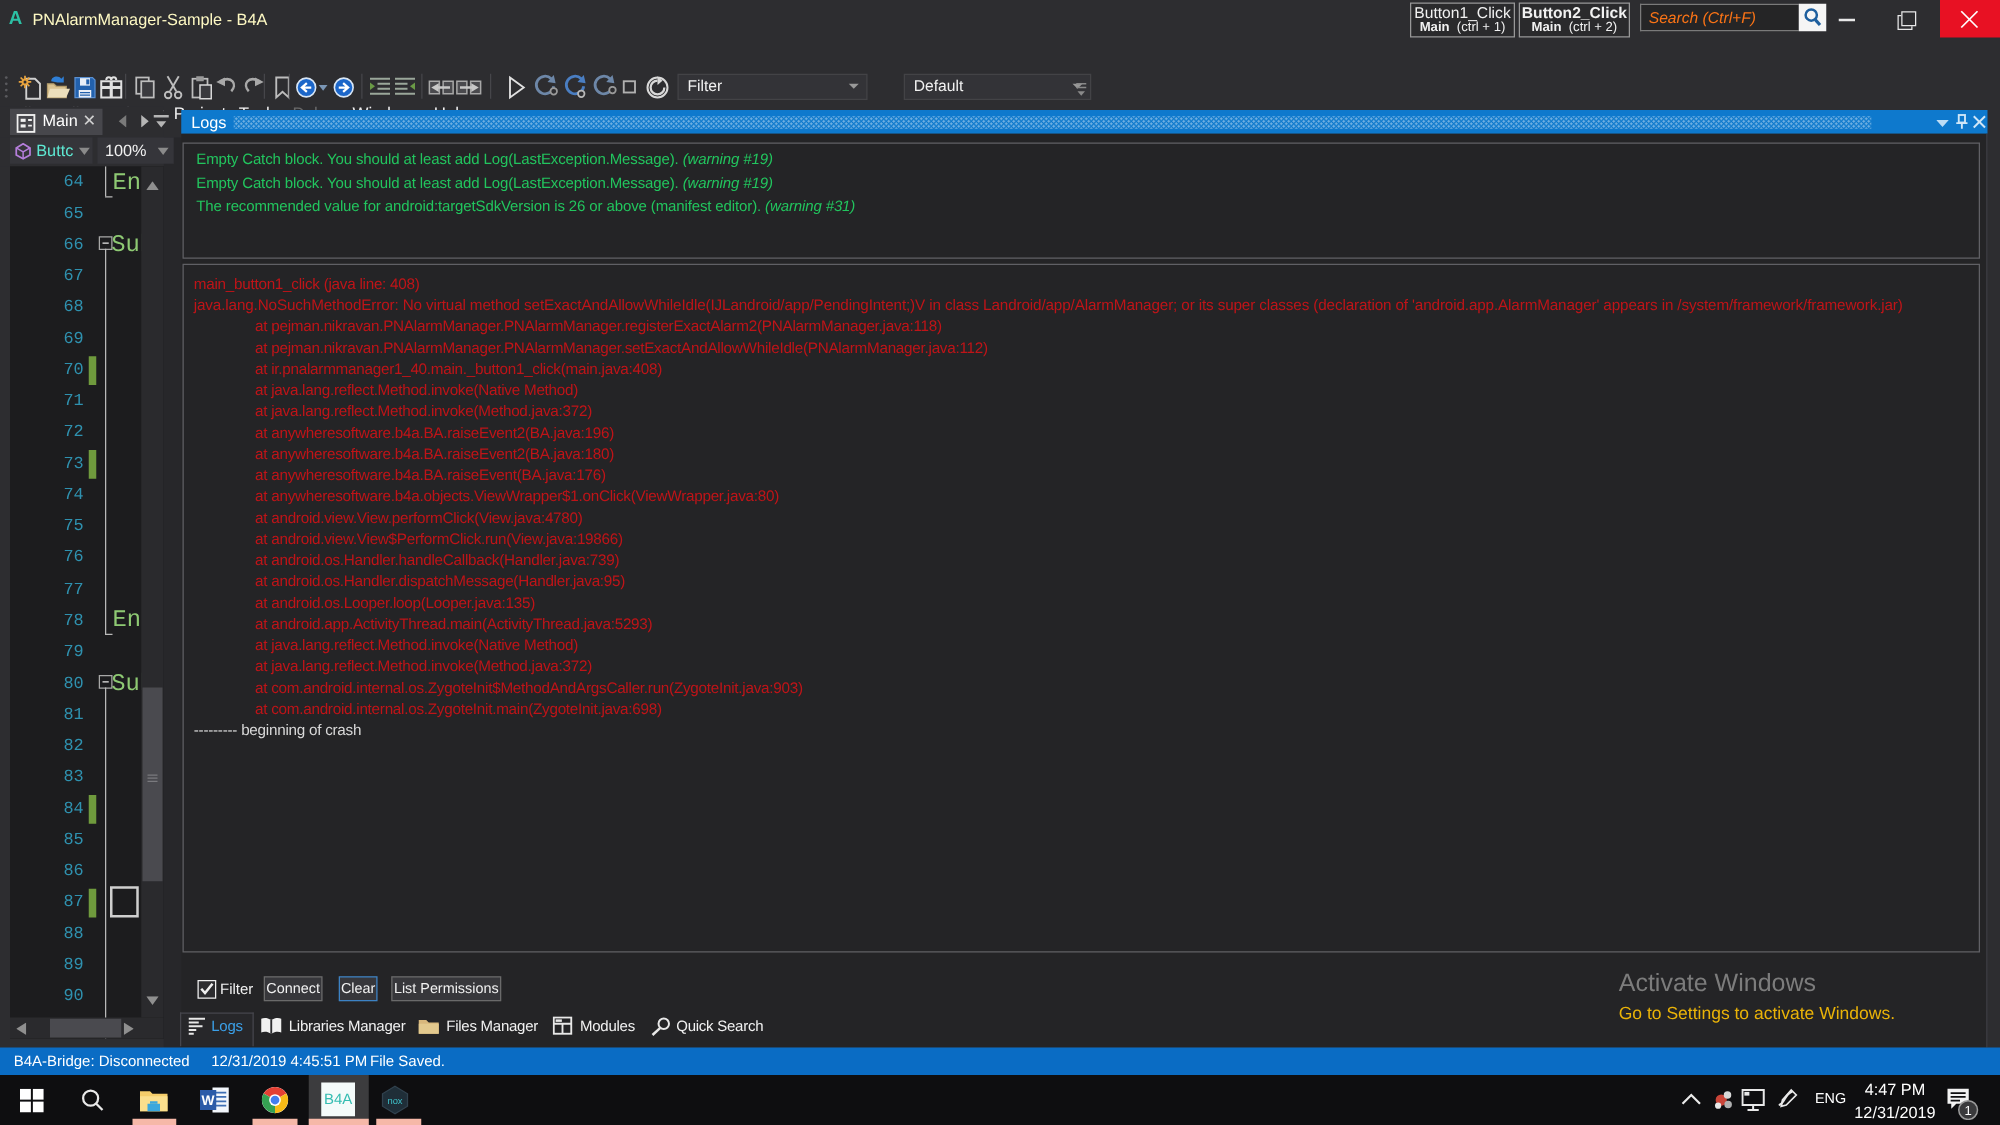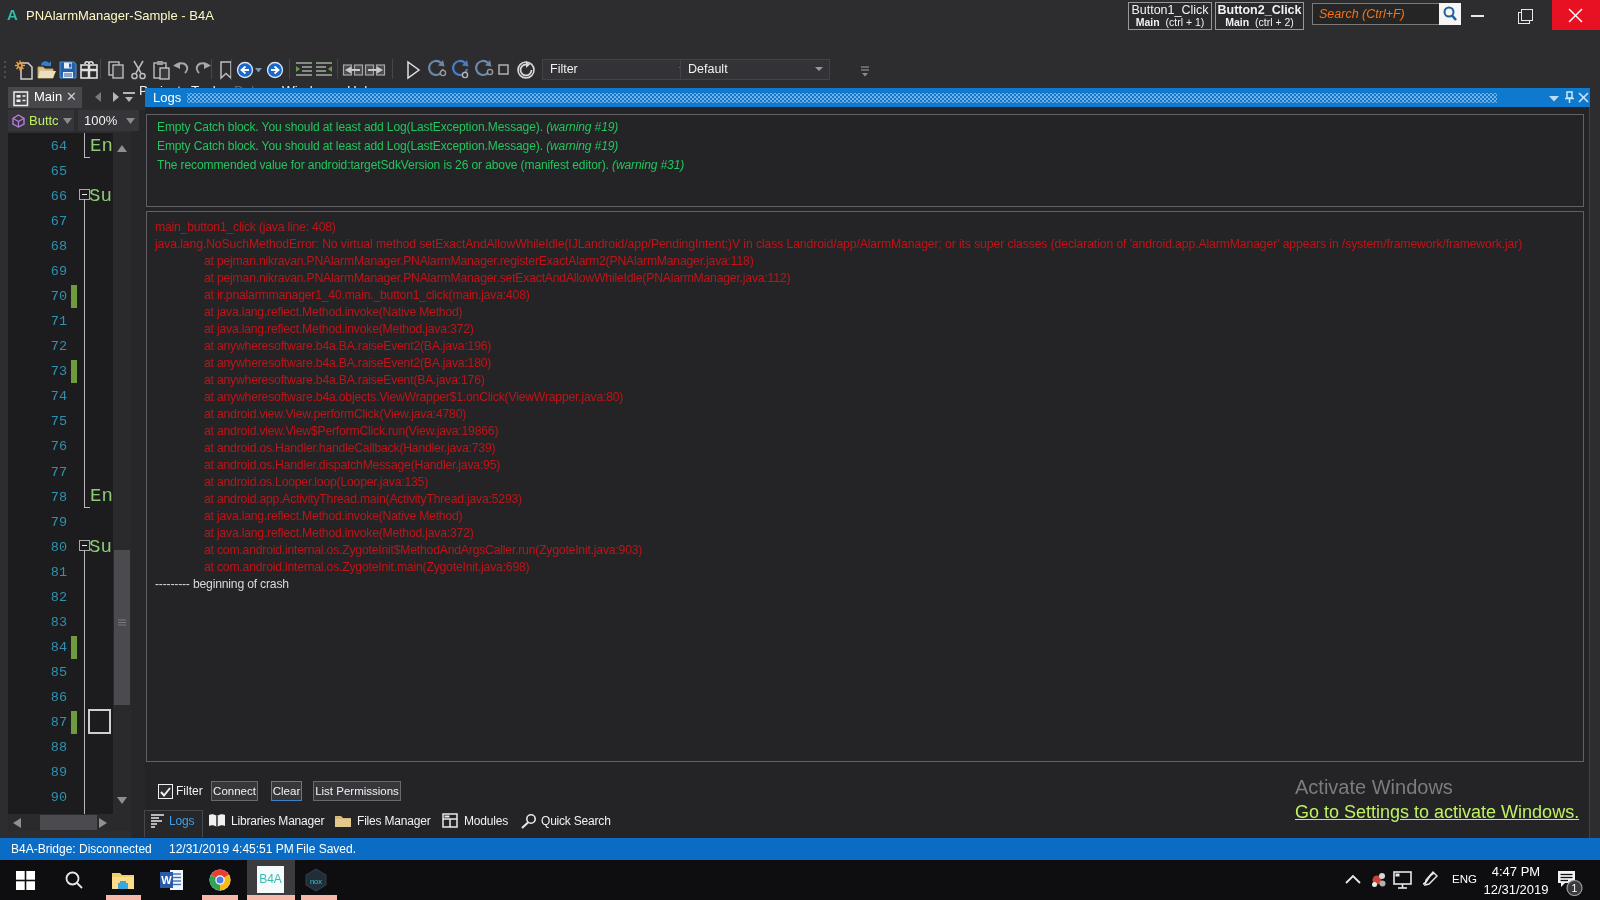--- a/index.html
+++ b/index.html
@@ -82,21 +82,21 @@
 
 #statusbar{left:0;top:838px;width:1600px;height:22px;background:#0a6cc4;color:#fff;font-size:12px;}
 #statusbar span{position:absolute;top:4px;}
 
 #taskbar{left:0;top:860px;width:1600px;height:40px;background:#0e0e10;}
 .uline{position:absolute;top:35px;height:5px;background:#f6b8a8;}
 #traytime{position:absolute;left:1478px;top:3px;width:76px;height:36px;color:#fff;font-size:13px;text-align:center;line-height:18px;}
 #taskbar svg{position:absolute;}
 
 #actw1{left:1295px;top:776px;color:#7c7c7c;font-size:20px;}
-#actw2{left:1295px;top:802px;color:#bef264;font-size:18px;text-decoration:underline;}
+#actw2{left:1295px;top:802px;color:#eab308;font-size:14px;}
 </style>
 </head>
 <body>
 <div id="stage">
 
 <div class="abs" id="titlebar">
   <span class="abs b4alogo">A</span>
   <span class="abs wintitle">PNAlarmManager-Sample - B4A</span>
   <div class="abs bmbtn" style="left:1128px;width:82px;">
     <div class="l1">Button1_Click</div>
@@ -297,21 +297,21 @@
   <svg style="left:516px;" width="20" height="22">
         <circle cx="10" cy="11" r="8" fill="none" stroke="#d8d8d8" stroke-width="1.6"></circle>
         <path d="M10,5.5 A5.5,5.5 0 1 0 15.5,11" fill="none" stroke="#d8d8d8" stroke-width="1.8"></path>
         <polygon points="10,2 14,5.5 10,9" fill="#d8d8d8"></polygon>
       </svg>
 
   <div class="combo" style="left:542px;width:150px;">
         <span>Filter</span>
         <div class="arr"></div>
       </div>
-  <div class="combo" style="left:680px;width:148px;text-align:right;">
+  <div class="combo" style="left:723px;width:148px;text-align:right;">
         <span>Default</span>
         <div class="arr"></div>
       </div>
   <svg style="left:859px;top:10px;" width="12" height="12">
         <g stroke="#8a8a8a" stroke-width="1.3">
           <line x1="2" y1="2" x2="10" y2="2"></line>
           <line x1="2" y1="5" x2="10" y2="5"></line>
         </g>
         <polygon points="3,8 9,8 6,11.5" fill="#8a8a8a"></polygon>
       </svg>
@@ -342,21 +342,21 @@
       </svg>
 </div>
 
 <div class="abs" id="ddrow">
   <div class="ddbox" style="left:8px;width:66px;"></div>
   <div class="ddbox" style="left:78px;width:61px;"></div>
   <svg class="abs" style="left:12px;top:4px;" width="13" height="14">
         <polygon points="6.5,1 12,4.3 12,10 6.5,13 1,10 1,4.3" fill="none" stroke="#b57edc" stroke-width="1.4"></polygon>
         <path d="M1,4.3 L6.5,7.5 L12,4.3 M6.5,7.5 L6.5,13" fill="none" stroke="#b57edc" stroke-width="1.2"></path>
       </svg>
-  <span class="abs" style="left:29px;top:3px;color:#bef264;font-size:13px;">Buttc</span>
+  <span class="abs" style="left:29px;top:3px;color:#5eead4;font-size:13px;">Buttc</span>
   <svg class="abs" style="left:63px;top:8px;" width="10" height="7">
         <polygon points="0,0 9,0 4.5,6" fill="#8a8a8a"></polygon>
       </svg>
   <span class="abs" style="left:84px;top:3px;color:#f1f1f1;font-size:13px;">100%</span>
   <svg class="abs" style="left:126px;top:8px;" width="10" height="7">
         <polygon points="0,0 9,0 4.5,6" fill="#8a8a8a"></polygon>
       </svg>
 </div>
 
 <div class="abs" id="editor">

